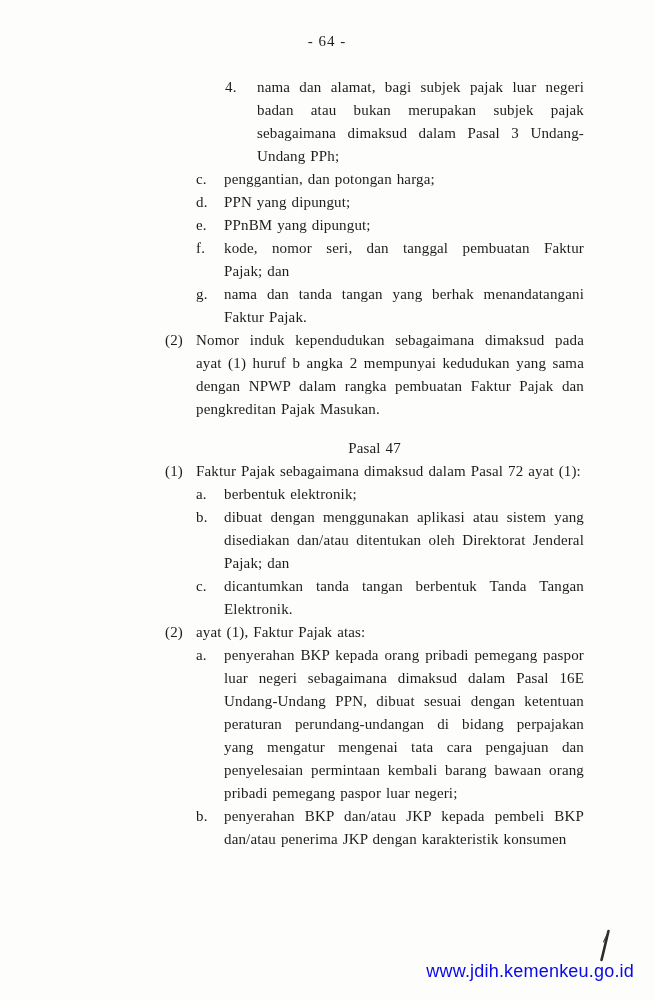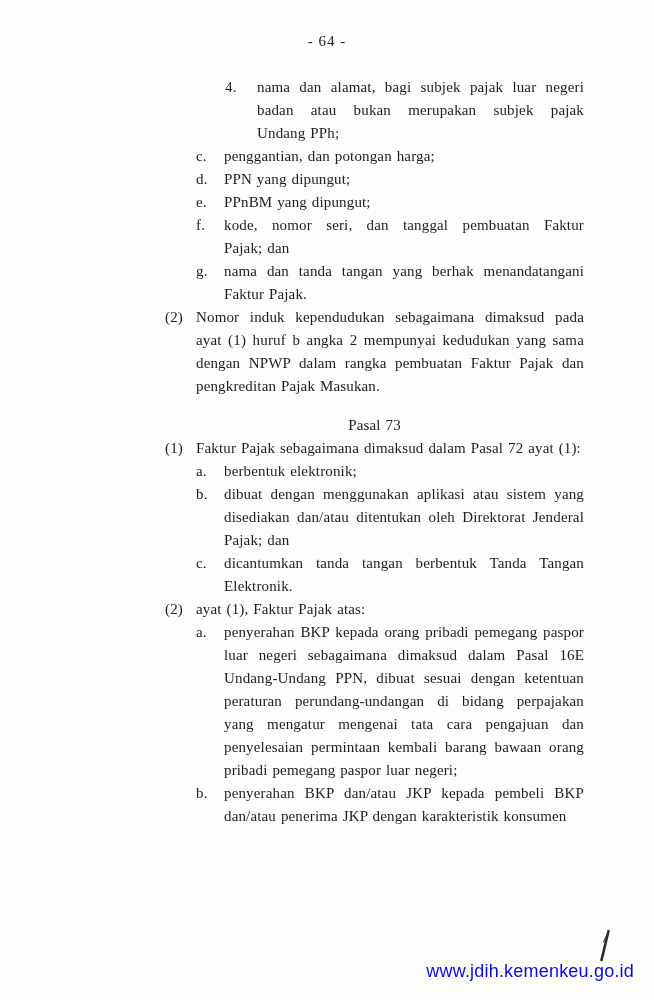--- a/index.html
+++ b/index.html
@@ -56,20 +56,21 @@
 <div class="page" style="background: rgb(253, 253, 252); color: rgb(29, 29, 29);">
 
   <div class="pageno">- 64 -</div>
 
   <div class="content">
       <div class="item level-angka">
         <span class="marker">4.</span>
         <div class="lines">
           <div class="line j">nama dan alamat, bagi subjek pajak luar negeri</div>
           <div class="line j">badan atau bukan merupakan subjek pajak</div>
+          <div class="line j">sebagaimana dimaksud dalam Pasal 3 Undang-</div>
           <div class="line">Undang PPh;</div>
         </div>
       </div>
       <div class="item level-huruf">
         <span class="marker">c.</span>
         <div class="lines">
           <div class="line">penggantian, dan potongan harga;</div>
         </div>
       </div>
       <div class="item level-huruf">
@@ -100,21 +101,21 @@
       </div>
       <div class="item level-ayat">
         <span class="marker">(2)</span>
         <div class="lines">
           <div class="line j">Nomor induk kependudukan sebagaimana dimaksud pada</div>
           <div class="line j">ayat (1) huruf b angka 2 mempunyai kedudukan yang sama</div>
           <div class="line j">dengan NPWP dalam rangka pembuatan Faktur Pajak dan</div>
           <div class="line">pengkreditan Pajak Masukan.</div>
         </div>
       </div>
-      <div class="heading">Pasal 73</div>
+      <div class="heading">Pasal 47</div>
       <div class="item level-ayat">
         <span class="marker">(1)</span>
         <div class="lines">
           <div class="line">Faktur Pajak sebagaimana dimaksud dalam Pasal 72 ayat (1):</div>
         </div>
       </div>
       <div class="item level-huruf">
         <span class="marker">a.</span>
         <div class="lines">
           <div class="line">berbentuk elektronik;</div>

